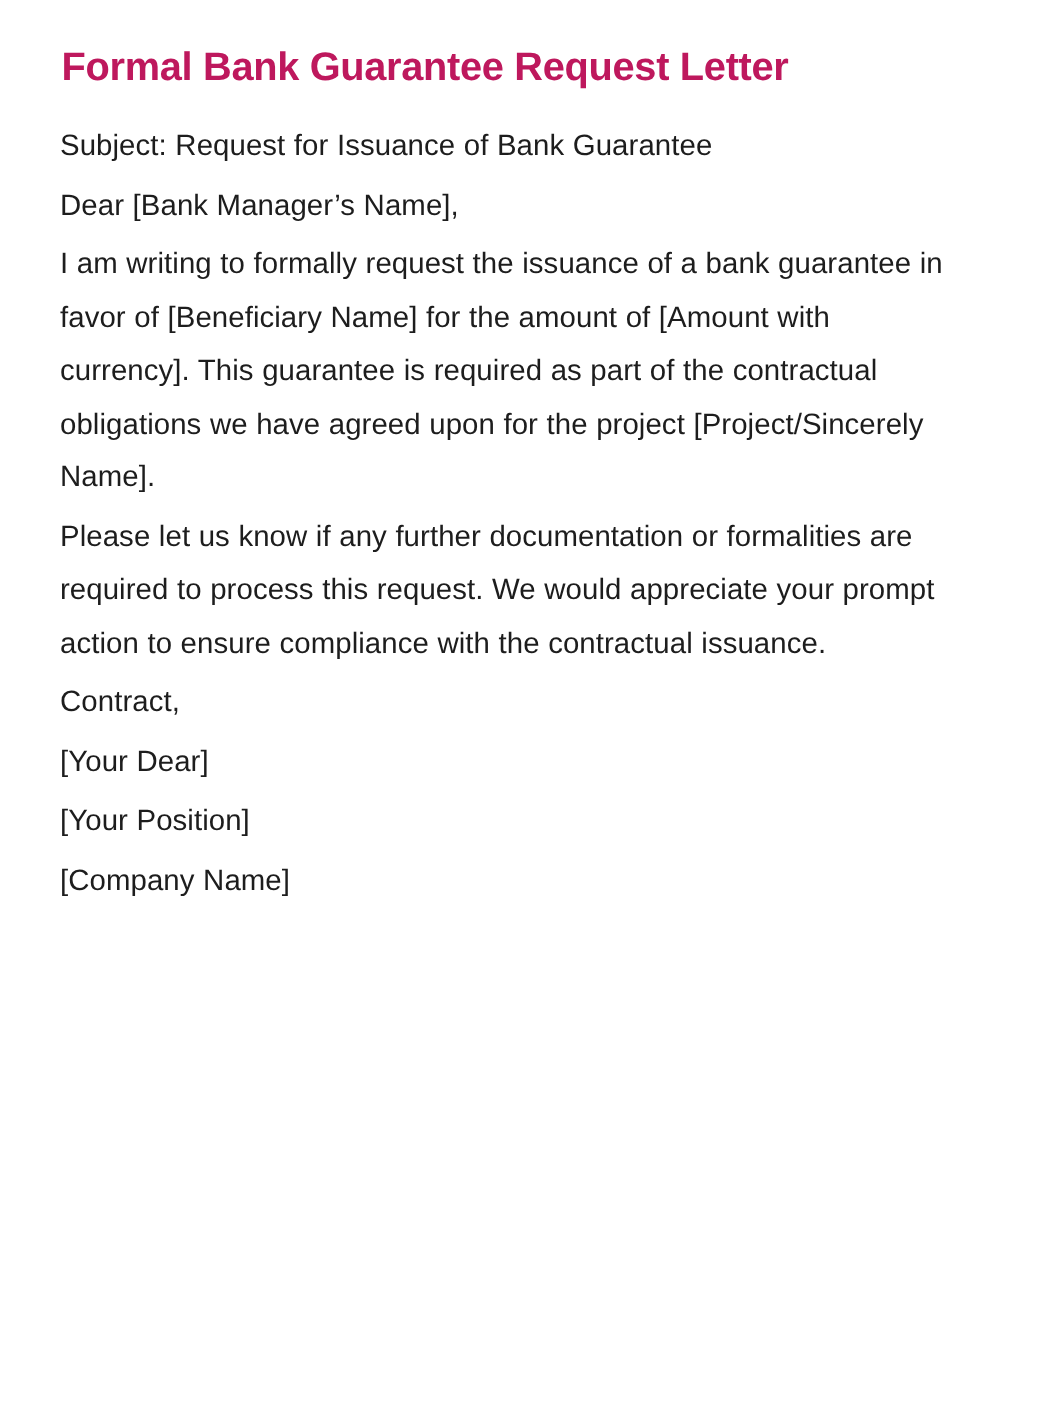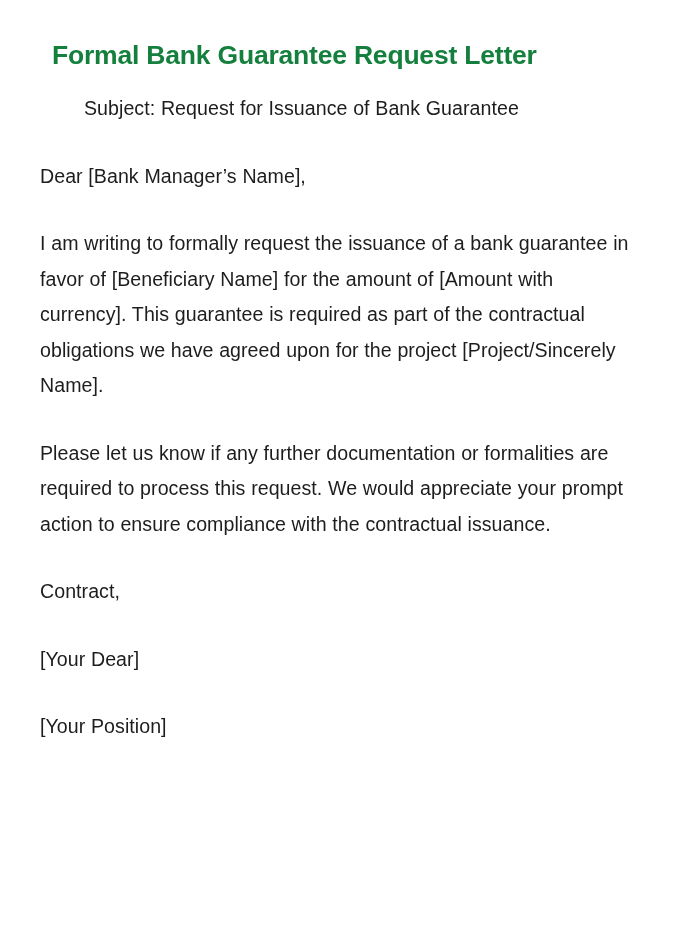--- a/index.html
+++ b/index.html
@@ -20,28 +20,28 @@
 
   .letter-page {
     box-sizing: border-box;
     width: 700px;
     height: 942px;
     background: #ffffff;
     padding: 26px 60px 0 40px;
   }
 
   .letter-title {
-    margin: 12px;
+    margin: 1px;
     padding: 0;
     font-family: "Liberation Sans", sans-serif;
     font-size: 26.5px;
     font-weight: 700;
     line-height: 34px;
     letter-spacing: -0.2px;
-    color: #15803d;
+    color: #be185d;
     white-space: nowrap;
   }
 
   .letter-body {
     margin: 0;
     padding: 0;
     list-style: none;
   }
 
   .letter-para {
@@ -52,26 +52,25 @@
     font-size: 19.6px;
     font-weight: 400;
     line-height: 35.5px;
     letter-spacing: 0.05px;
     color: #1d1d1d;
     word-spacing: 0.2px;
   }
 
   
   .letter-para + .letter-para {
-    margin-top: 32px;
+    margin-top: 4px;
   }
 
   .letter-para--subject {
     margin-top: 19px;
-    margin-left: 44px;
   }
 
   .letter-para--signoff {
     white-space: nowrap;
   }
 </style>
 </head>
 <body>
 
 <div class="letter-page">
@@ -88,15 +87,16 @@
 
 
     <p class="letter-para">Please let us know if any further documentation or formalities are required to process this request. We would appreciate your prompt action to ensure compliance with the contractual issuance.</p>
 
     <p class="letter-para letter-para--signoff">Contract,</p>
 
     <p class="letter-para letter-para--signoff">[Your Dear]</p>
 
     <p class="letter-para letter-para--signoff">[Your Position]</p>
 
+    <p class="letter-para letter-para--signoff">[Company Name]</p>
 
   </div>
 </div>
 
 </body></html>

